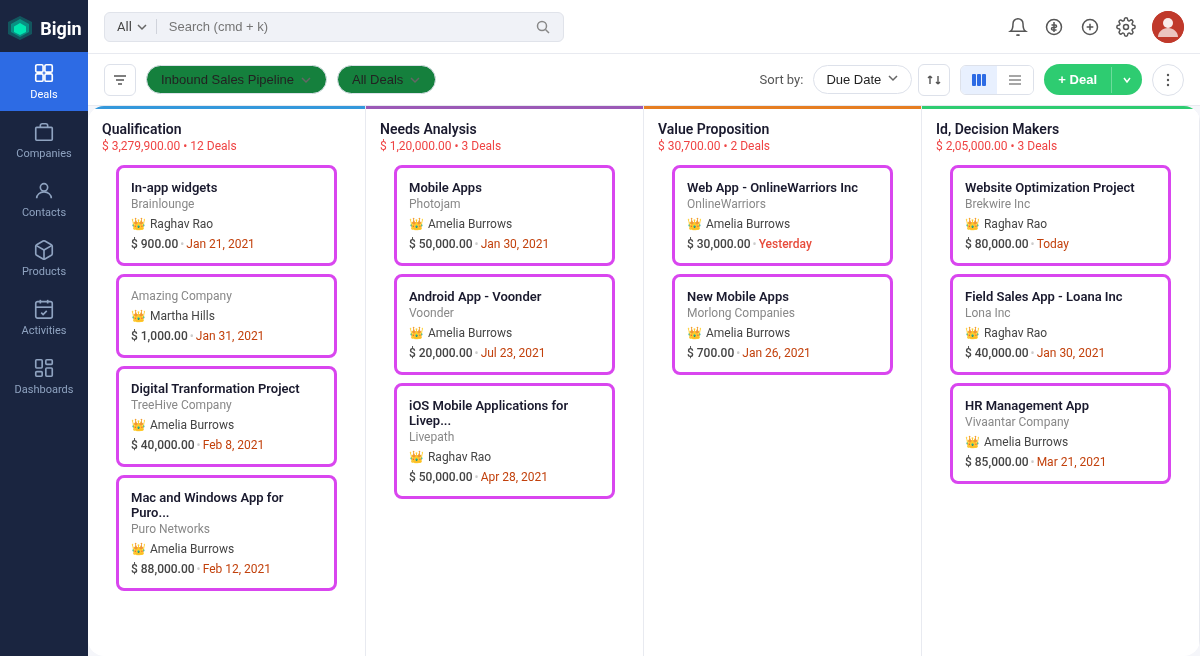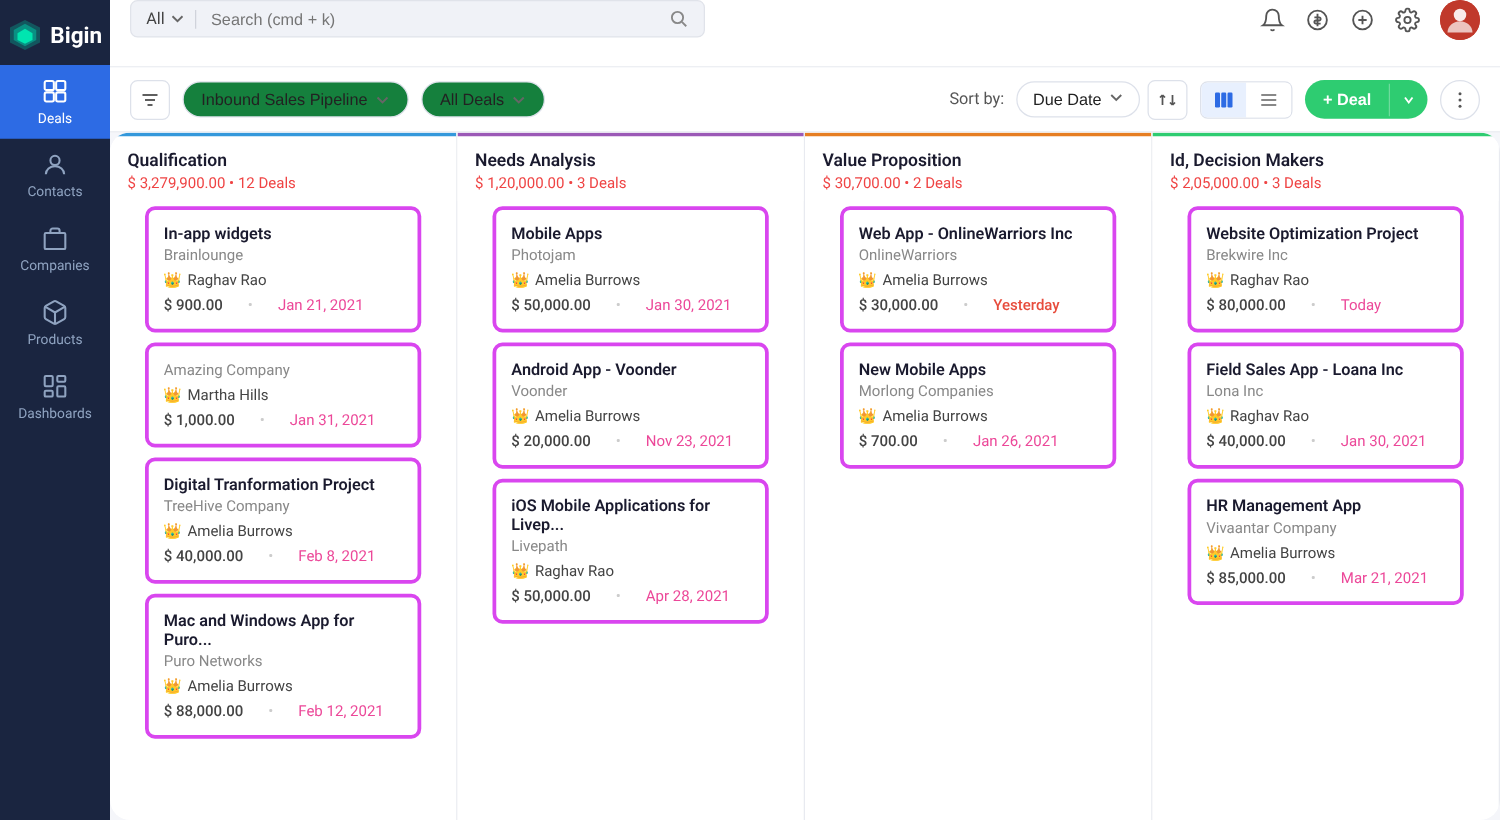--- a/index.html
+++ b/index.html
@@ -48,21 +48,21 @@
     .sidebar-item span { font-size: 11px; }
 
     
     .main { flex: 1; display: flex; flex-direction: column; overflow: hidden; }
 
     
     .topbar {
       height: 54px;
       background: white;
       display: flex;
-      align-items: flex-start;
+      align-items: center;
       padding: 0 16px;
       gap: 20px;
       border-bottom: 1px solid #e8eaf0;
       flex-shrink: 0;
     }
     .search-bar {
       flex: 1;
       max-width: 460px;
       display: flex;
       align-items: center;
@@ -198,25 +198,25 @@
       background: white;
       border: 3px solid #d946ef;
       border-radius: 8px;
       cursor: pointer;
       transition: box-shadow 0.15s;
     }
     .deal-title { font-size: 13px; font-weight: 600; color: #1a1a2e; margin-bottom: 2px; }
     .deal-company { font-size: 12px; color: #888; margin-bottom: 6px; }
     .deal-owner { display: flex; align-items: center; gap: 4px; font-size: 12px; color: #444; margin-bottom: 6px; }
     .crown-icon { font-size: 12px; }
-    .deal-footer { display: flex; align-items: center; gap: 20px; font-size: 12px; color: #444; }
+    .deal-footer { display: flex; align-items: center; gap: 2px; font-size: 12px; color: #444; }
     .deal-amount { font-weight: 500; }
     .dot { color: #ccc; }
     .date-red { color: #e74c3c; font-weight: 500; }
-    .date-normal { color: #ec4899; }
+    .date-normal { color: #c2410c; }
   </style>
 </head>
 <body>
 
 <nav class="sidebar">
   <div class="sidebar-logo">
     <svg viewBox="0 0 28 28" fill="none">
       <polygon points="14,2 26,8 26,20 14,26 2,20 2,8" fill="#00c9a7" opacity="0.3"></polygon>
       <polygon points="14,5 23,10 23,18 14,23 5,18 5,10" fill="#00c9a7" opacity="0.5"></polygon>
       <polygon points="14,9 20,12.5 20,18 14,21 8,18 8,12.5" fill="#00e5b0"></polygon>
@@ -230,44 +230,54 @@
         <rect x="3" y="3" width="8" height="8" rx="1.5"></rect>
         <rect x="13" y="3" width="8" height="8" rx="1.5"></rect>
         <rect x="3" y="13" width="8" height="8" rx="1.5"></rect>
         <rect x="13" y="13" width="8" height="8" rx="1.5"></rect>
       </svg>
       <span>Deals</span>
     </div>
 
     <div class="sidebar-item">
       <svg viewBox="0 0 24 24" fill="none" stroke="currentColor" stroke-width="1.8">
-        <circle cx="12" cy="8" r="4"></circle>
-        <path d="M4 20c0-4 3.6-7 8-7s8 3 8 7"></path>
-      </svg>
-      <span>Contacts</span>
-    </div>
-
-    <div class="sidebar-item">
-      <svg viewBox="0 0 24 24" fill="none" stroke="currentColor" stroke-width="1.8">
         <rect x="3" y="7" width="18" height="14" rx="1"></rect>
         <path d="M8 7V5a2 2 0 0 1 2-2h4a2 2 0 0 1 2 2v2"></path>
         <line x1="12" y1="12" x2="12" y2="12"></line>
       </svg>
       <span>Companies</span>
+    </div>
+
+    <div class="sidebar-item">
+      <svg viewBox="0 0 24 24" fill="none" stroke="currentColor" stroke-width="1.8">
+        <circle cx="12" cy="8" r="4"></circle>
+        <path d="M4 20c0-4 3.6-7 8-7s8 3 8 7"></path>
+      </svg>
+      <span>Contacts</span>
     </div>
 
     <div class="sidebar-item">
       <svg viewBox="0 0 24 24" fill="none" stroke="currentColor" stroke-width="1.8">
         <path d="M21 16V8a2 2 0 0 0-1-1.73l-7-4a2 2 0 0 0-2 0l-7 4A2 2 0 0 0 3 8v8a2 2 0 0 0 1 1.73l7 4a2 2 0 0 0 2 0l7-4A2 2 0 0 0 21 16z"></path>
         <polyline points="3.27 6.96 12 12.01 20.73 6.96"></polyline>
         <line x1="12" y1="22.08" x2="12" y2="12"></line>
       </svg>
       <span>Products</span>
     </div>
 
+    <div class="sidebar-item">
+      <svg viewBox="0 0 24 24" fill="none" stroke="currentColor" stroke-width="1.8">
+        <rect x="3" y="4" width="18" height="18" rx="2"></rect>
+        <line x1="16" y1="2" x2="16" y2="6"></line>
+        <line x1="8" y1="2" x2="8" y2="6"></line>
+        <line x1="3" y1="10" x2="21" y2="10"></line>
+        <polyline points="9 16 11 18 15 14"></polyline>
+      </svg>
+      <span>Activities</span>
+    </div>
 
     <div class="sidebar-item">
       <svg viewBox="0 0 24 24" fill="none" stroke="currentColor" stroke-width="1.8">
         <rect x="3" y="3" width="7" height="9" rx="1"></rect>
         <rect x="14" y="3" width="7" height="5" rx="1"></rect>
         <rect x="14" y="12" width="7" height="9" rx="1"></rect>
         <rect x="3" y="16" width="7" height="5" rx="1"></rect>
       </svg>
       <span>Dashboards</span>
     </div>
@@ -467,21 +477,21 @@
         <div class="deal-card">
           <div class="deal-title">Android App - Voonder</div>
           <div class="deal-company">Voonder</div>
           <div class="deal-owner">
             <span class="crown-icon">👑</span>
             <span>Amelia Burrows</span>
           </div>
           <div class="deal-footer">
             <span class="deal-amount">$ 20,000.00</span>
             <span class="dot">•</span>
-            <span class="date-normal">Nov 23, 2021</span>
+            <span class="date-normal">Jul 23, 2021</span>
           </div>
         </div>
         <div class="deal-card">
           <div class="deal-title">iOS Mobile Applications for Livep...</div>
           <div class="deal-company">Livepath</div>
           <div class="deal-owner">
             <span class="crown-icon">👑</span>
             <span>Raghav Rao</span>
           </div>
           <div class="deal-footer">

